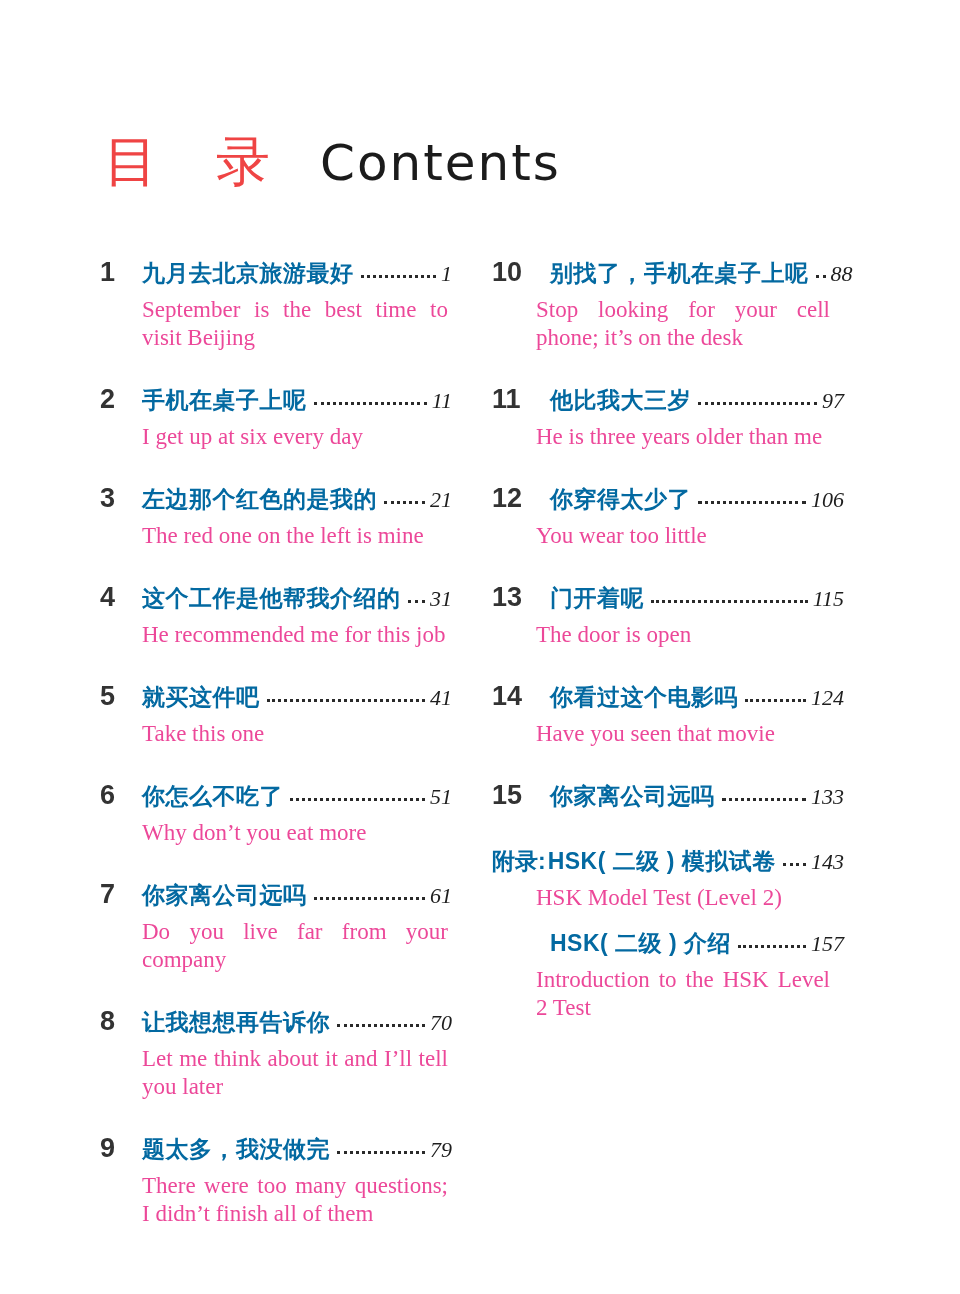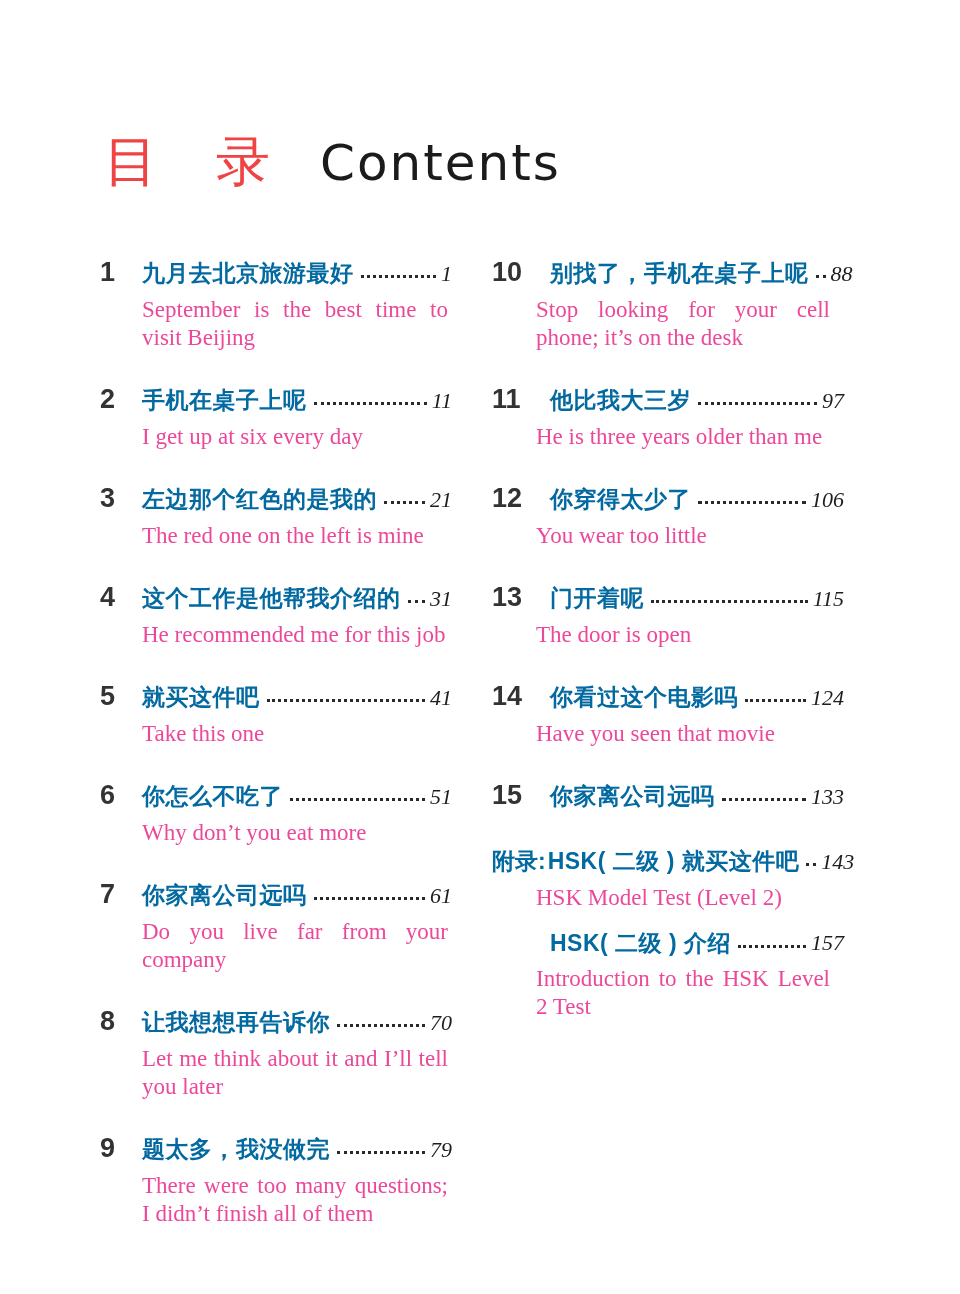--- a/index.html
+++ b/index.html
@@ -104,21 +104,21 @@
   .col-right .en { margin-left: 44px; padding-right: 14px; }
 
   
   .entry.appendix .num {
     width: auto;
     font-size: 23px;
     color: #0369a1;
     letter-spacing: 0;
     margin-right: 2px;
   }
-  .col-right .title-row.indent { padding-left: 58px; align-items: flex-end; }
+  .col-right .title-row.indent { padding-left: 58px; }
 </style>
 </head>
 <body>
 
 <div class="page">
   <div class="toc-header">
     <span class="title-zh">目　录</span>
     <span class="title-en">Contents</span>
   </div>
   <div class="columns">
@@ -255,21 +255,21 @@
           <div class="title-row">
             <span class="num">15</span>
             <span class="zh">你家离公司远吗</span>
             <span class="leader"></span>
             <span class="pagenum">133</span>
           </div>
         </div>
         <div class="entry appendix">
           <div class="title-row">
             <span class="num">附录:</span>
-            <span class="zh">HSK( 二级 ) 就买这件吧</span>
+            <span class="zh">HSK( 二级 ) 模拟试卷</span>
             <span class="leader"></span>
             <span class="pagenum">143</span>
           </div>
           <div class="en">HSK Model Test (Level 2)</div>
         </div>
         <div class="entry appendix">
           <div class="title-row indent">
             <span class="zh">HSK( 二级 ) 介绍</span>
             <span class="leader"></span>
             <span class="pagenum">157</span>

